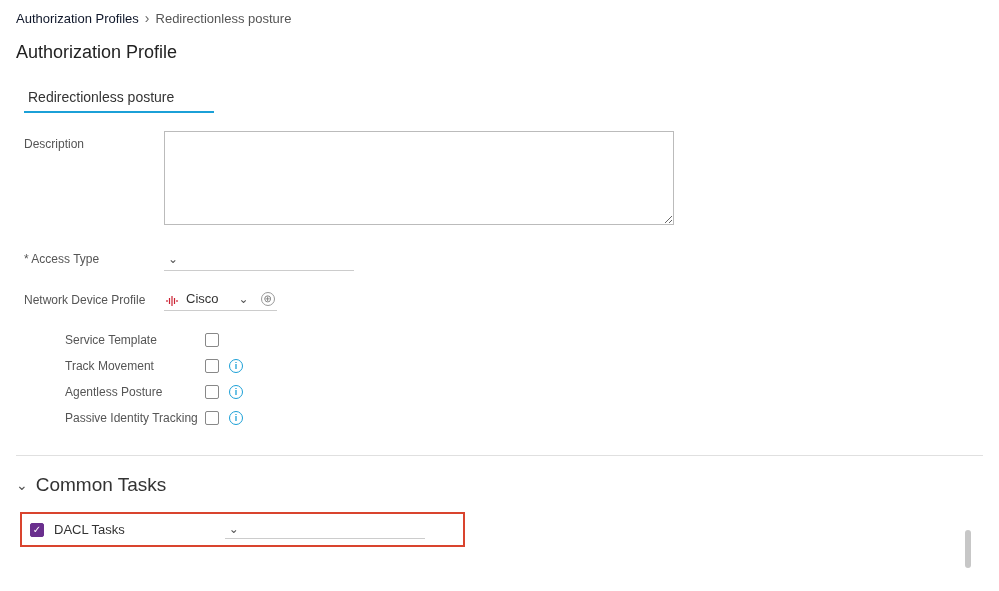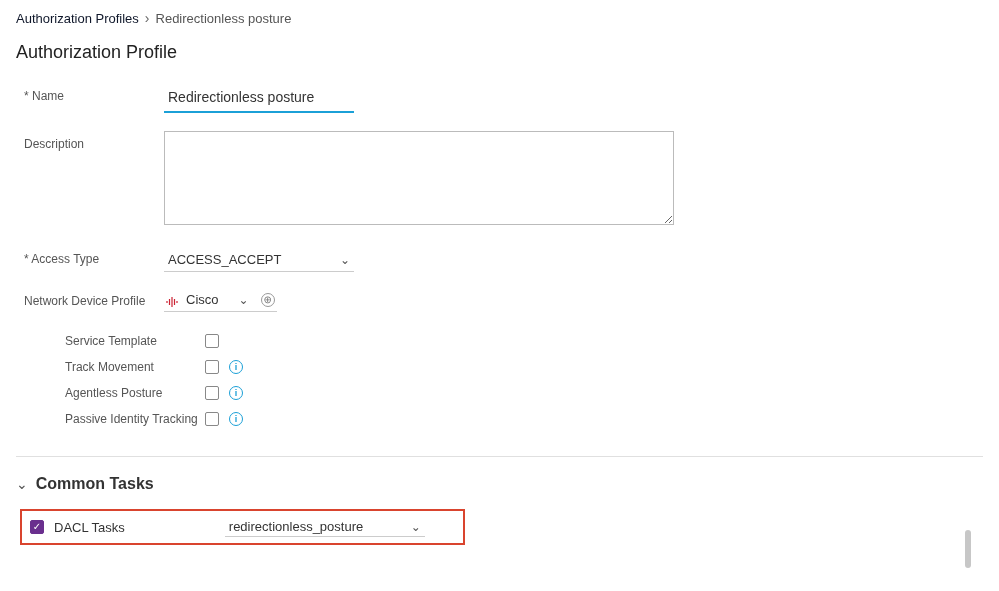--- a/index.html
+++ b/index.html
@@ -136,22 +136,22 @@
       margin: 30px 16px 18px 16px;
     }
     .section-header {
       display: flex;
       align-items: center;
       gap: 8px;
       padding: 0 16px 16px 16px;
       cursor: pointer;
     }
     .section-title {
-      font-size: 16px;
-      font-weight: 700;
+      font-size: 19px;
+      font-weight: 400;
       color: #333;
     }
     .section-chev { color: #555; font-size: 14px; }
     .highlight-row {
       border: 2px solid #d9442e;
       margin: 0 20px;
       padding: 6px 8px;
       display: flex;
       align-items: center;
       width: 445px;
@@ -183,38 +183,36 @@
   <span class="breadcrumb-link">Authorization Profiles</span>
   <span class="breadcrumb-sep">›</span>
   <span class="breadcrumb-current">Redirectionless posture</span>
 </div>
 
 <div class="page-title">Authorization Profile</div>
 
 <div class="form-area">
 
   <div class="form-row">
-    <div class="form-label">* Name</div>
     <div class="form-field">
       <input class="text-input" type="text" value="Redirectionless posture" style="">
     </div>
   </div>
 
   <div class="form-row">
     <div class="form-label">Description</div>
     <div class="form-field">
       <textarea class="textarea-input" style=""></textarea>
     </div>
   </div>
 
   <div class="form-row">
     <div class="form-label">* Access Type</div>
     <div class="form-field">
       <div class="select-wrap">
-        <span class="select-value">ACCESS_ACCEPT</span>
         <span class="chev">⌄</span>
       </div>
     </div>
   </div>
 
   <div class="form-row" style="align-items:center; margin-bottom:22px;">
     <div class="form-label" style="padding-top:0;">Network Device Profile</div>
     <div class="form-field">
       <div class="ndp-select">
         <span class="cisco-logo">
@@ -264,18 +262,17 @@
 
 <div class="section-header">
   <span class="section-chev">⌄</span>
   <span class="section-title">Common Tasks</span>
 </div>
 
 <div class="highlight-row">
   <span class="checkbox checked">✓</span>
   <span>DACL Tasks</span>
   <div class="dacl-select">
-    <span class="select-value">redirectionless_posture</span>
     <span class="chev">⌄</span>
   </div>
 </div>
 
 <div class="scrollbar-thumb"></div>
 
 </body></html>

